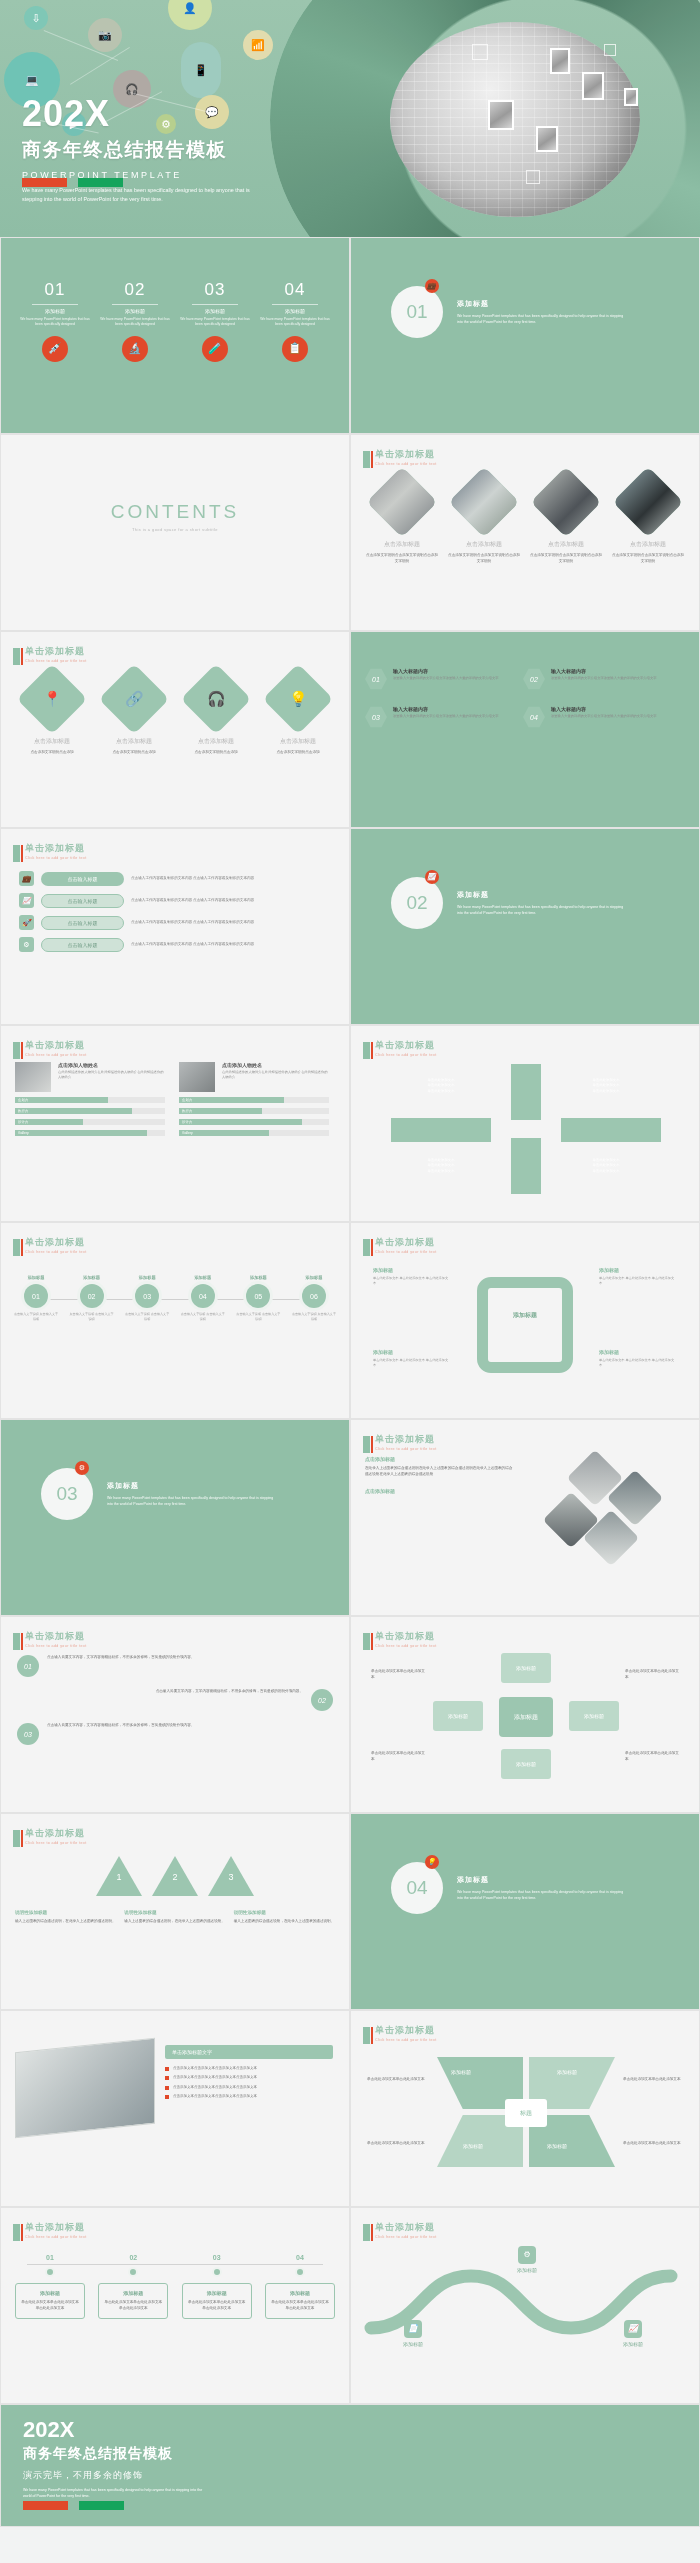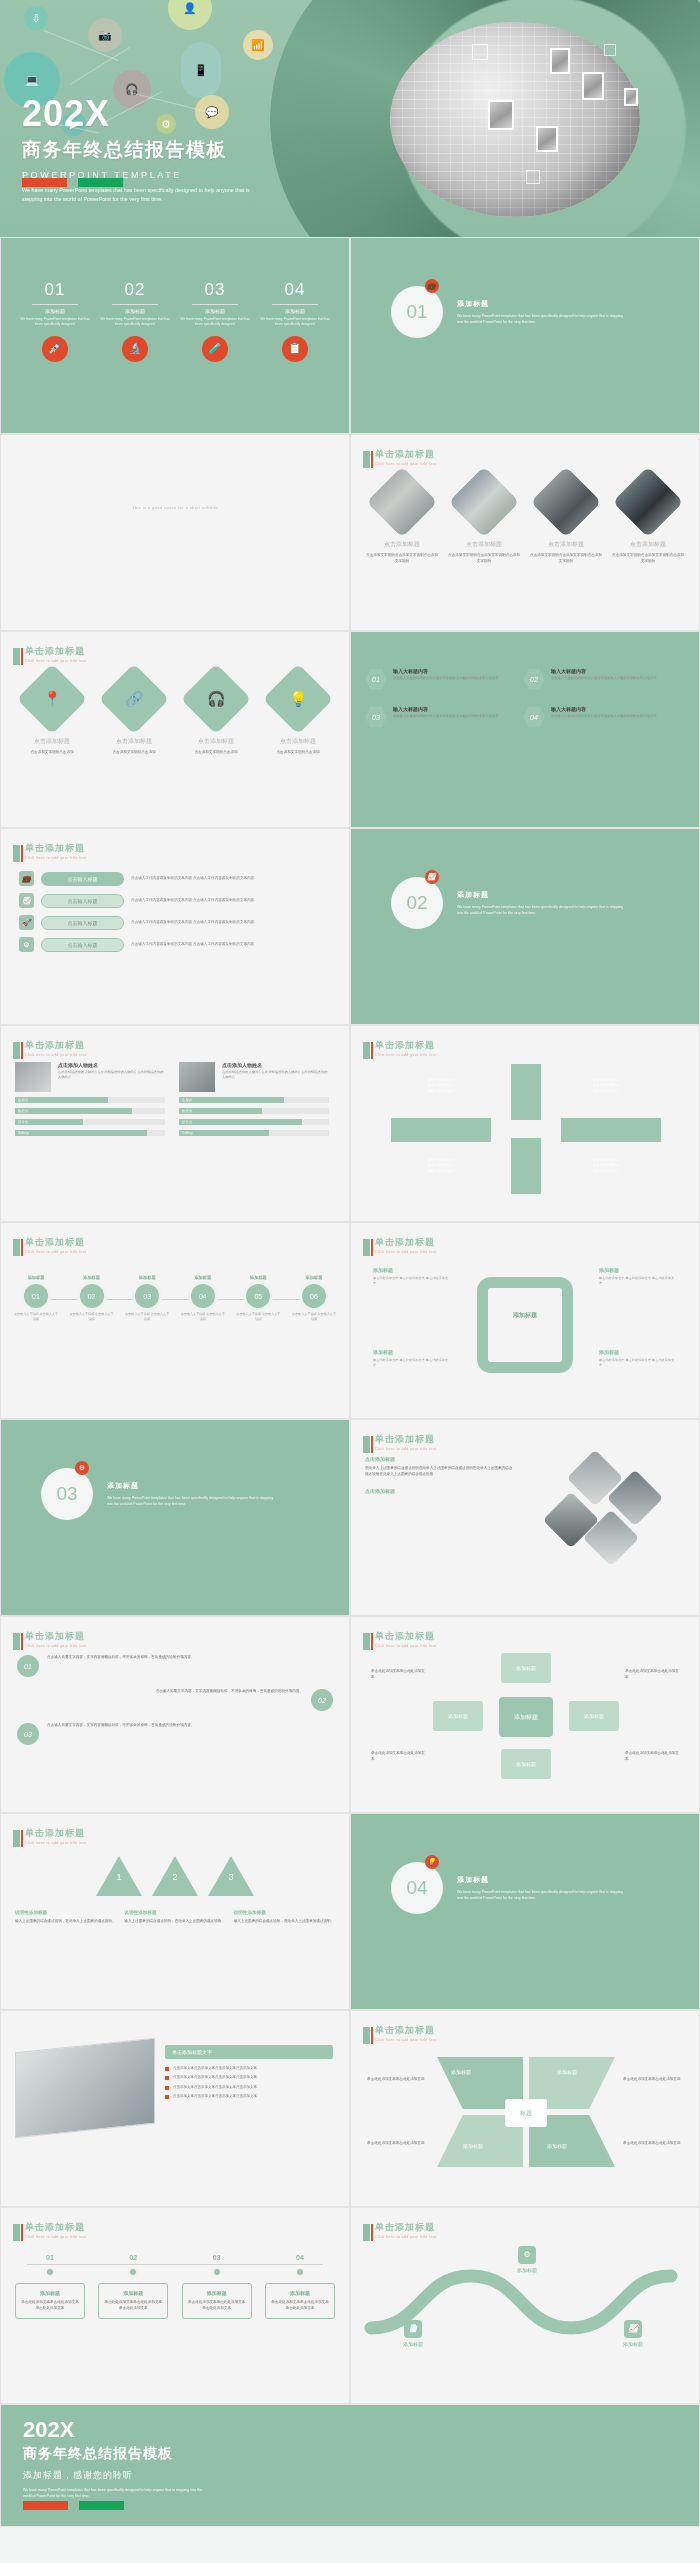--- a/index.html
+++ b/index.html
@@ -258,20 +258,21 @@
       </div>
       <div class="stxt">
         <div class="h">添加标题</div>
         <div class="p">We have many PowerPoint templates that has been specifically designed to help anyone that is stepping into the world of PowerPoint for the very first time.</div>
       </div>
     </div>
   </div>
 
   <div class="slide">
     <div class="contents" style="padding-top:66px;">
+      <div class="big">CONTENTS</div>
       <div class="sub">This is a good space for a short subtitle</div>
     </div>
   </div>
 
   <div class="slide">
     <div class="shead">
       <i class="bar"></i>
       <div class="tt">单击添加标题<small>Click here to add your title text</small></div>
     </div>
     <div class="dgrid">
@@ -794,21 +795,21 @@
       </div>
     </div>
   </div>
 
   <div class="slide full foot">
     <div class="swoosh" style="top:-130px;right:0;width:420px;height:380px;"></div>
 
     <div class="ftxt">
       <div class="yr">202X</div>
       <div class="cn">商务年终总结报告模板</div>
-      <div class="th">添加标题，感谢您的聆听</div>
+      <div class="th">演示完毕，不用多余的修饰</div>
       <div class="desc">We have many PowerPoint templates that has been specifically designed to help anyone that is stepping into the world of PowerPoint for the very first time.</div>
     </div>
     <div class="chips">
       <i class="chip-r"></i>
       <i class="chip-g"></i>
     </div>
   </div>
 
 </div>
 

